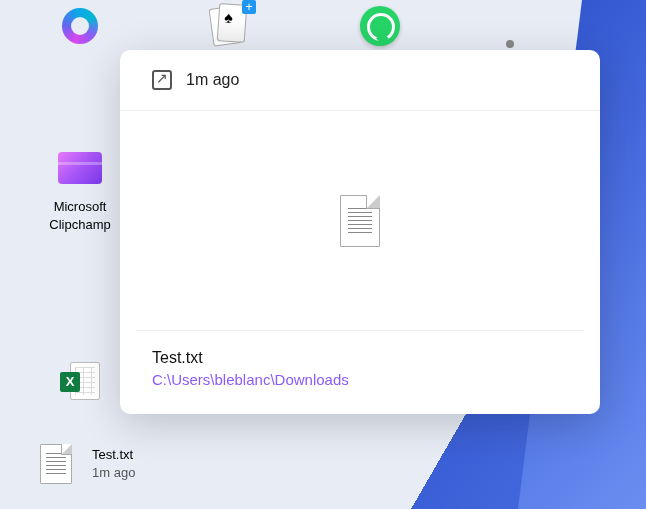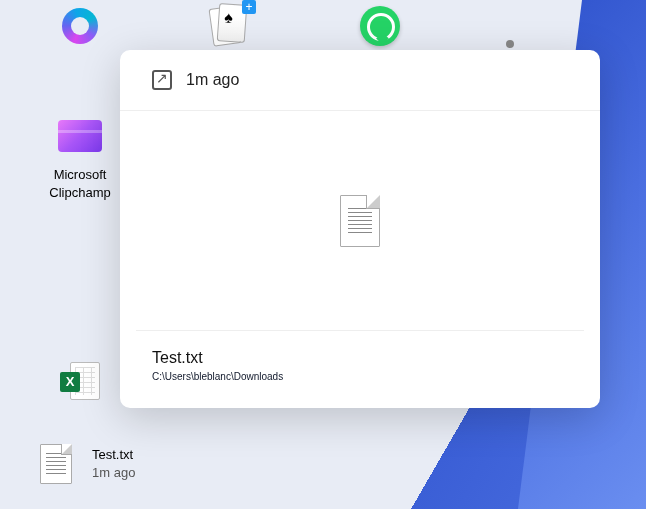--- a/index.html
+++ b/index.html
@@ -34,21 +34,21 @@
     margin: 0 auto 6px;
     display: flex;
     align-items: center;
     justify-content: center;
   }
   .desktop-icon .label { line-height: 1.35; }
   
   .di-office { left: 32px; top: 2px; }
   .di-solitaire { left: 182px; top: 2px; }
   .di-whatsapp { left: 332px; top: 2px; }
-  .di-clipchamp { left: 32px; top: 112px; }
+  .di-clipchamp { left: 32px; top: 144px; }
   .di-excel { left: 32px; top: 358px; }
   .di-file { left: 32px; top: 440px; width: 200px; text-align: left; display: flex; align-items: center; gap: 12px; }
   .di-file .icon-box { margin: 0; }
   .di-file .label { text-align: left; }
   .di-file .meta { color: #555; font-size: 13px; }
 
   
   .office-ic { width:36px; height:36px; border-radius:50%; background: conic-gradient(from 200deg,#d946ef,#6366f1,#0ea5e9,#06b6d4,#8b5cf6,#d946ef); position:relative;}
   .office-ic::after{content:'';position:absolute;inset:9px;background:#e8ecf5;border-radius:50%;}
   .solitaire-ic{position:relative;width:44px;height:44px;}
@@ -96,21 +96,21 @@
     height: 220px;
     display:flex;align-items:center;justify-content:center;
     border-bottom:1px solid #eee;
     margin: 0 16px;
   }
   .popup-preview .txtfile-ic{width:40px;height:52px;}
   .popup-preview .txtfile-ic::before{left:7px;right:7px;top:12px;bottom:10px;}
   .popup-preview .txtfile-ic::after{width:13px;height:13px;}
   .popup-info{padding:18px 32px 26px;}
   .popup-info .fname{font-size:16px;color:#111;margin-bottom:4px;}
-  .popup-info .fpath{font-size:10px;color:#0f172a;}
+  .popup-info .fpath{font-size:15px;color:#8b5cf6;}
   .page-dot{position:absolute;width:8px;height:8px;border-radius:50%;background:#888;right:132px;top:40px;}
 </style>
 </head>
 <body>
 
 <div class="desktop-bg-wave"></div>
 
 <div class="desktop-icon di-office">
   <div class="icon-box">
       <div class="office-ic"></div>

